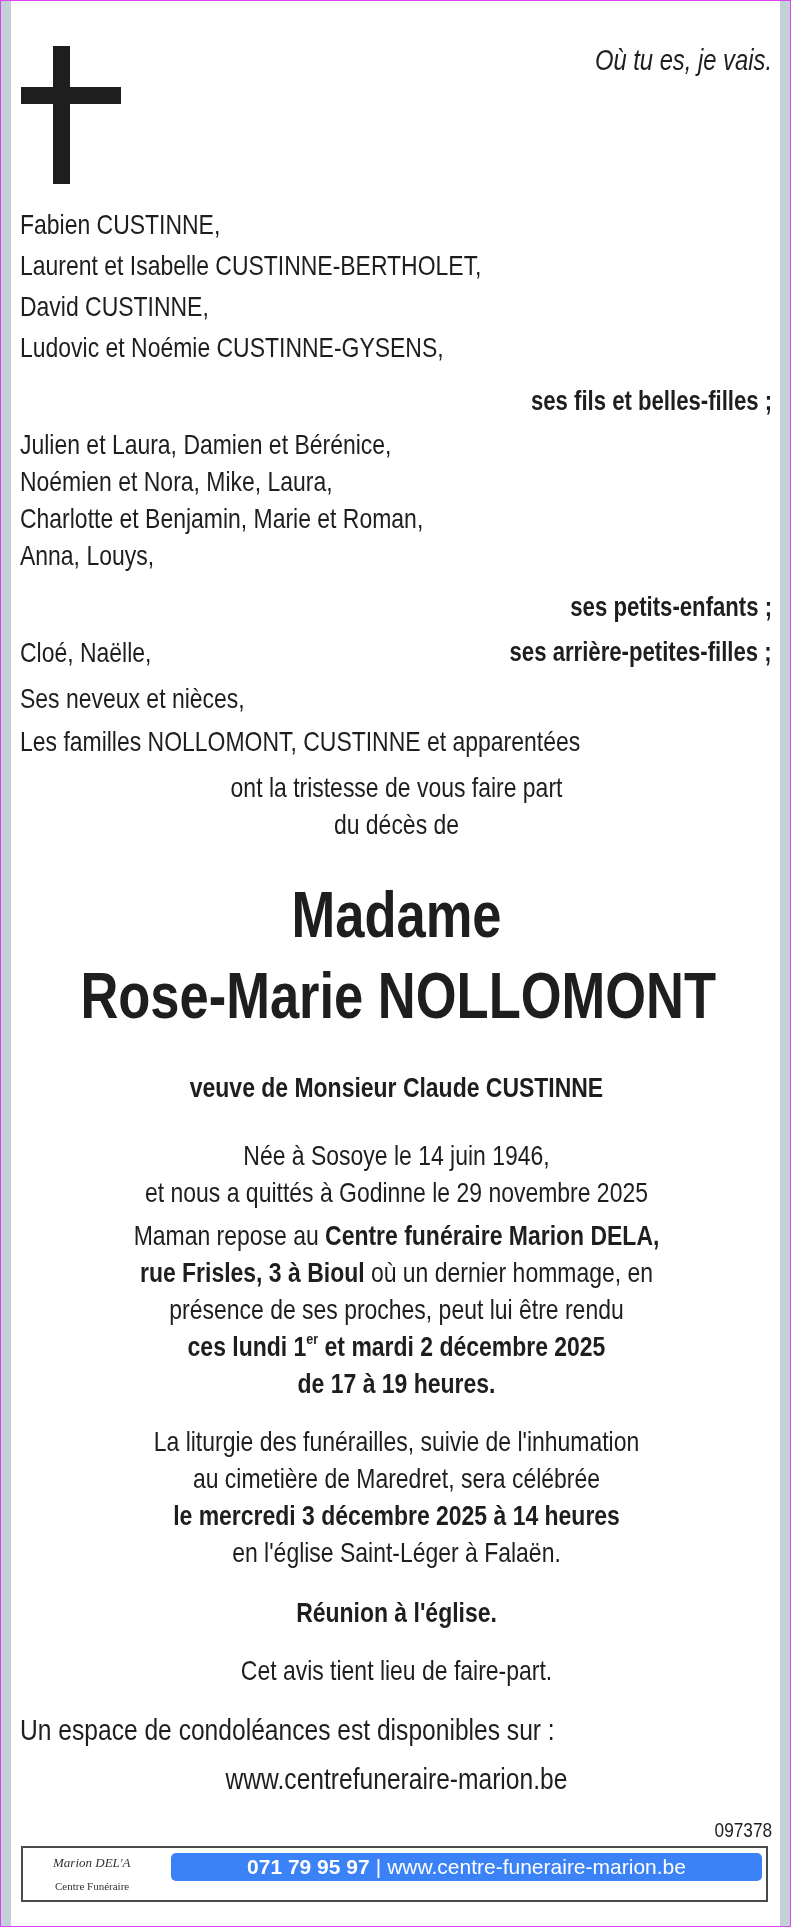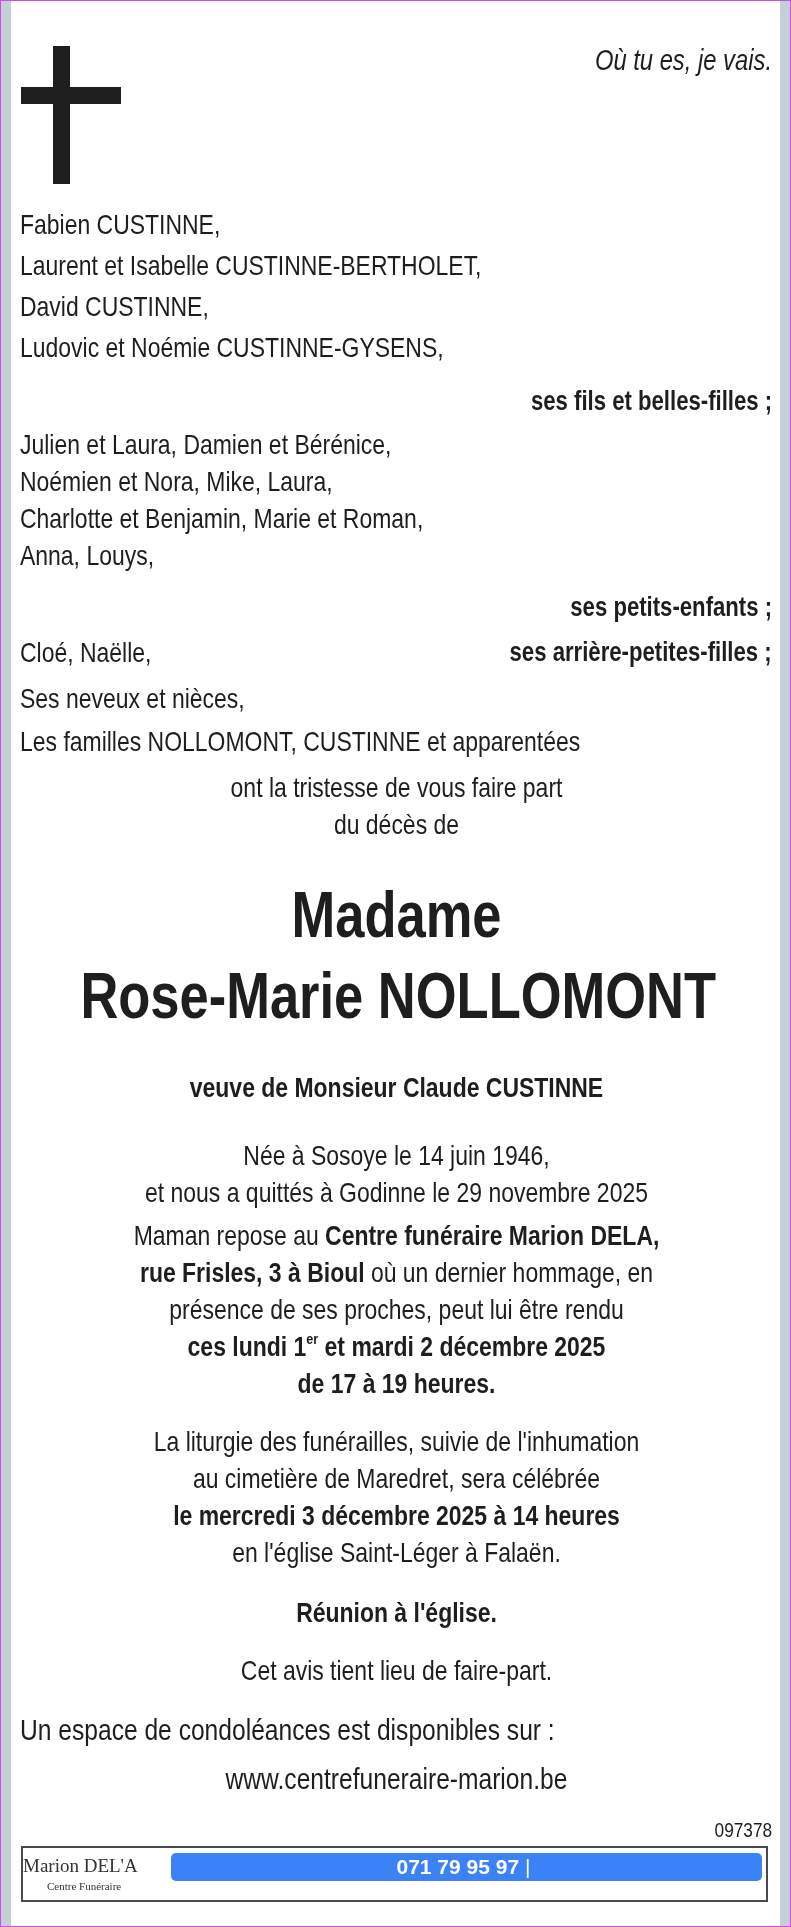--- a/index.html
+++ b/index.html
@@ -33,22 +33,22 @@
 
     .centerline { left: 10px; width: 771px; text-align: center; }
 
     .name1 { top: 882px; font-size: 64px; font-weight: bold; }
     .name2 { top: 963px; font-size: 64px; font-weight: bold; }
 
     .banner {
       position: absolute; left: 20px; top: 1845px; width: 743px; height: 52px;
       border: 2px solid #4a4a4a; background: #fff;
     }
-    .logo-name { position: absolute; left: 0; top: 7px; font-family: "Liberation Serif", serif; font-size: 19px; color: #333; }
-    .logo-sub { position: absolute; left: 24px; top: 32px; font-family: "Liberation Serif", serif; font-size: 11px; color: #333; }
+    .logo-name { position: absolute; left: 30px; top: 7px; font-family: "Liberation Serif", serif; font-size: 13px; color: #333; font-style: italic; }
+    .logo-sub { position: absolute; left: 32px; top: 32px; font-family: "Liberation Serif", serif; font-size: 11px; color: #333; }
     .pill {
       position: absolute; left: 148px; top: 5px; width: 591px; height: 28px;
       background: #3b82f6; border-radius: 5px; color: #fff;
       display: flex; align-items: center; justify-content: center;
       font-family: "Liberation Sans", sans-serif; font-size: 21px;
     }
     .pill .phone { font-weight: bold; }
     .pill .sep { margin: 0 6px; font-weight: normal; }
     .ref { right: 18px; top: 1818px; font-size: 21px; }
     sup { font-size: 0.55em; vertical-align: 0.75em; line-height: 0; }
@@ -119,15 +119,16 @@
   <div class="t centerline center cond" style="top:1763px; font-size:30px">www.centrefuneraire-marion.be</div>
 
   <div class="t ref right cond">097378</div>
 
   <div class="banner">
     <div class="logo-name">Marion DEL'A</div>
     <div class="logo-sub">Centre Funéraire</div>
     <div class="pill">
       <span class="phone">071 79 95 97</span>
       <span class="sep">|</span>
+      <span>www.centre-funeraire-marion.be</span>
     </div>
   </div>
 </div>
 
 </body></html>

